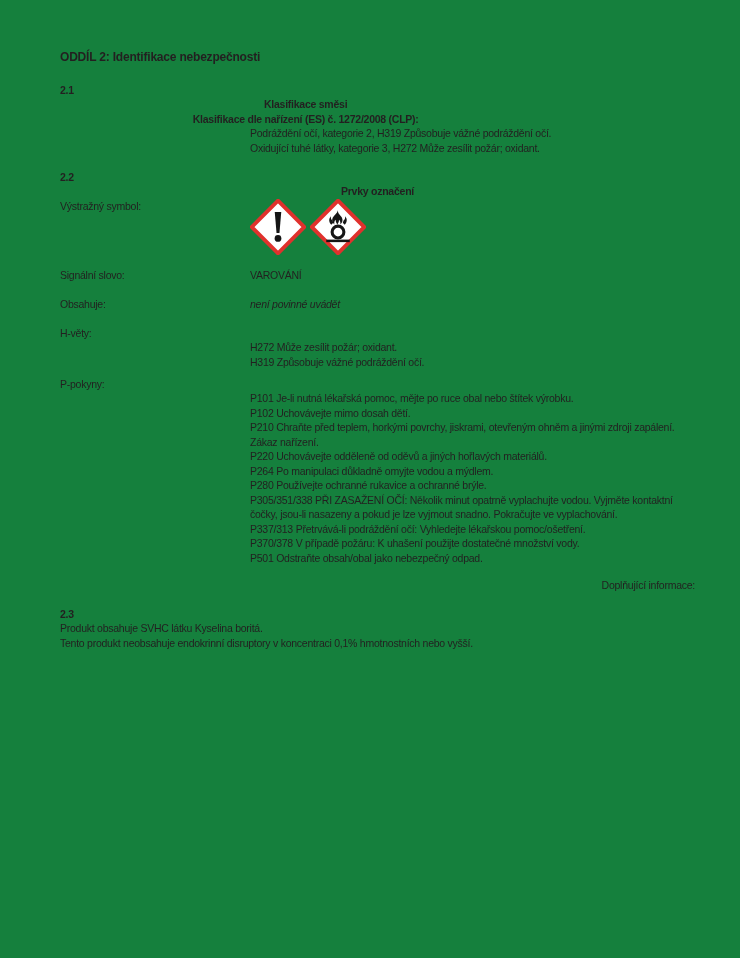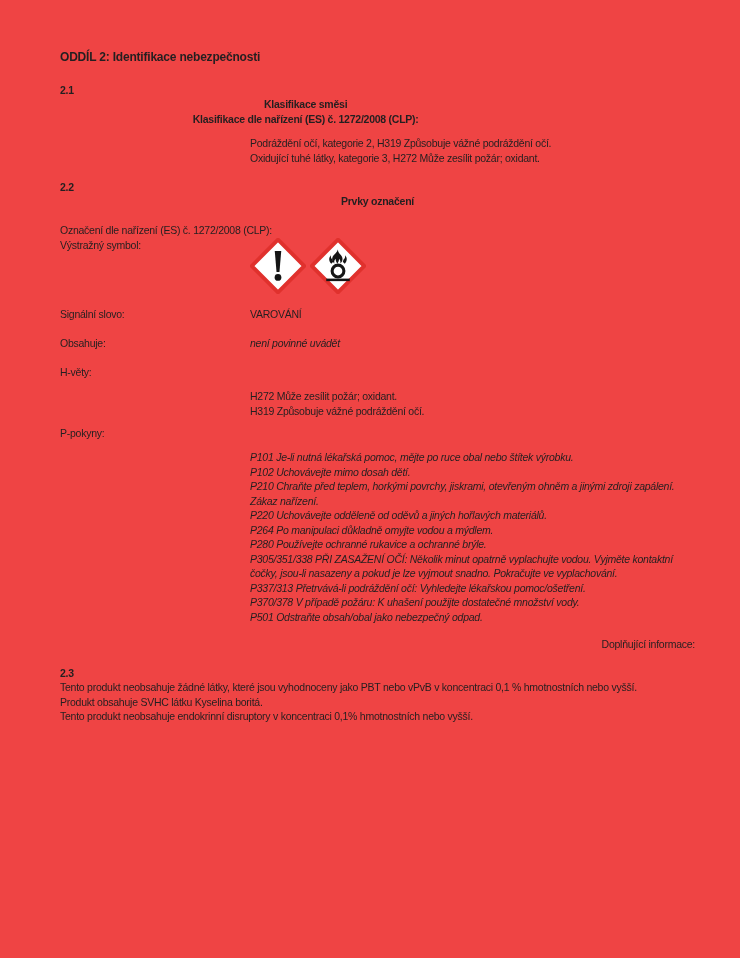--- a/index.html
+++ b/index.html
@@ -4,32 +4,32 @@
 <style>
   :root { --red:#e0312d; --text:#231f20; }
   * { box-sizing:border-box; margin:0; padding:0; }
   html,body { background:#ffffff; }
   body {
     width:740px; height:958px; overflow:hidden;
     font-family:"Liberation Sans", sans-serif;
     color:var(--text);
     font-size:10.5px; line-height:14.5px; letter-spacing:-0.25px;
   }
-  .page { position:relative; width:740px; height:958px; padding:50px 8px 0 60px; background:#ef4444; }
+  .page { position:relative; width:740px; height:958px; padding:50px 8px 0 60px; background:#15803d; }
   .heading { font-size:12px; font-weight:bold; letter-spacing:-0.2px; margin-bottom:18px; }
   .sec { display:flex; align-items:flex-start;flex-direction:column; }
   .sec .num { width:37px; flex-shrink:0; font-weight:bold; }
   .sec .body { flex:1 1 auto; min-width:0; }
   .bold { font-weight:bold;text-align:center; }
   .italic { font-style:italic; }
   .row { display:flex; align-items:flex-start; }
   .row .label { width:190px; flex-shrink:0; }
   .row .value { flex:1 1 auto; min-width:0; }
-  .indent { margin-left:190px;margin-top:10px; }
-  .pcol { max-width:445px;font-style:italic; }
+  .indent { margin-left:190px; }
+  .pcol { max-width:445px; }
   .mt-blank { margin-top:14.5px; }  
   .mt-sec  { margin-top:14.5px; }
   .mt-sig  { margin-top:13px; }
   .mt-p    { margin-top:7.5px; }
   .mt-dop  { margin-top:12.5px;text-align:right; }
   .pictos { display:flex; gap:4px; }
   .picto { width:56px; height:56px; display:block; }
 </style>
 </head>
 <body>
@@ -48,21 +48,20 @@
         <div>Oxidující tuhé látky, kategorie 3, H272 Může zesílit požár; oxidant.</div>
       </div>
     </div>
   </section>
 
   <section class="sec mt-sec">
     <div class="num">2.2</div>
     <div class="body">
       <div class="bold">Prvky označení</div>
 
-      <div class="mt-blank">Označení dle nařízení (ES) č. 1272/2008 (CLP):</div>
 
       <div class="row">
         <div class="label">Výstražný symbol:</div>
         <div class="value pictos">
           <svg class="picto" viewBox="0 0 100 100">
             <polygon points="50,3 97,50 50,97 3,50" fill="#ffffff" stroke="var(--red)" stroke-width="7" stroke-linejoin="miter"></polygon>
             <path d="M44.2,23 h11.6 l-3.2,37.5 h-5.2 z" fill="#151515"></path>
             <circle cx="50" cy="70.5" r="6" fill="#151515"></circle>
           </svg>
           <svg class="picto" viewBox="0 0 100 100">
@@ -110,19 +109,18 @@
         </div>
       </div>
 
       <div class="mt-dop">Doplňující informace:</div>
     </div>
   </section>
 
   <section class="sec mt-sec">
     <div class="num">2.3</div>
     <div class="body">
-      <div>Tento produkt neobsahuje žádné látky, které jsou vyhodnoceny jako PBT nebo vPvB v koncentraci 0,1 % hmotnostních nebo vyšší.</div>
       <div>Produkt obsahuje SVHC látku Kyselina boritá.</div>
       <div>Tento produkt neobsahuje endokrinní disruptory v koncentraci 0,1% hmotnostních nebo vyšší.</div>
     </div>
   </section>
 
 </div>
 
 </body></html>

